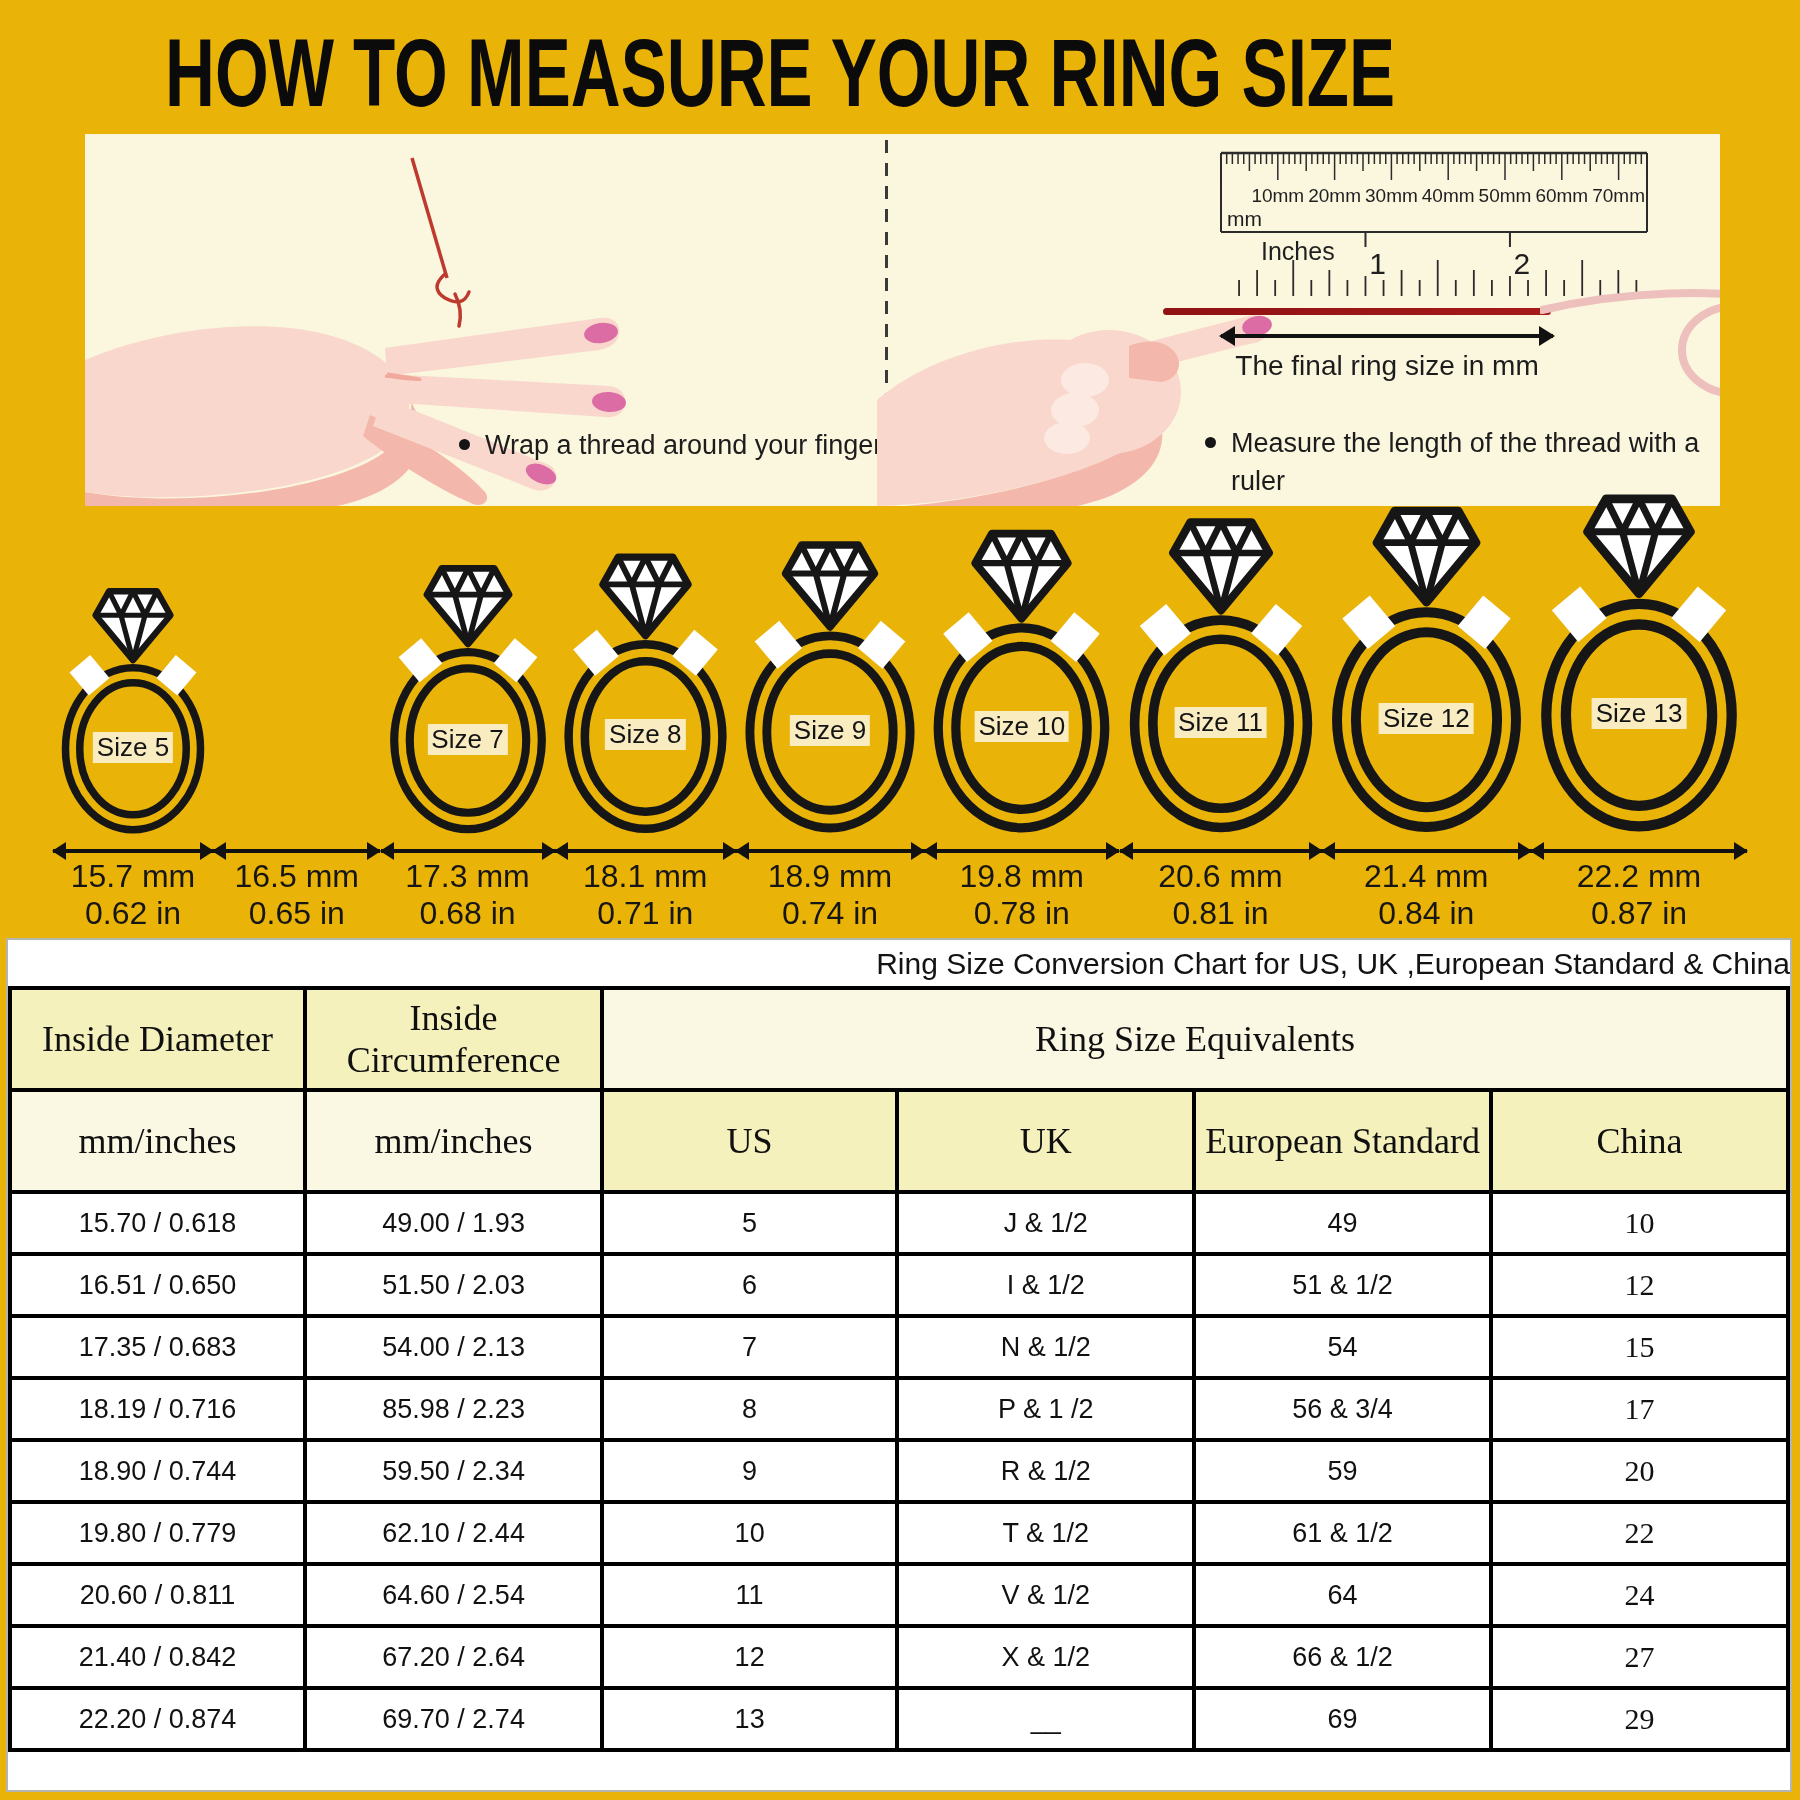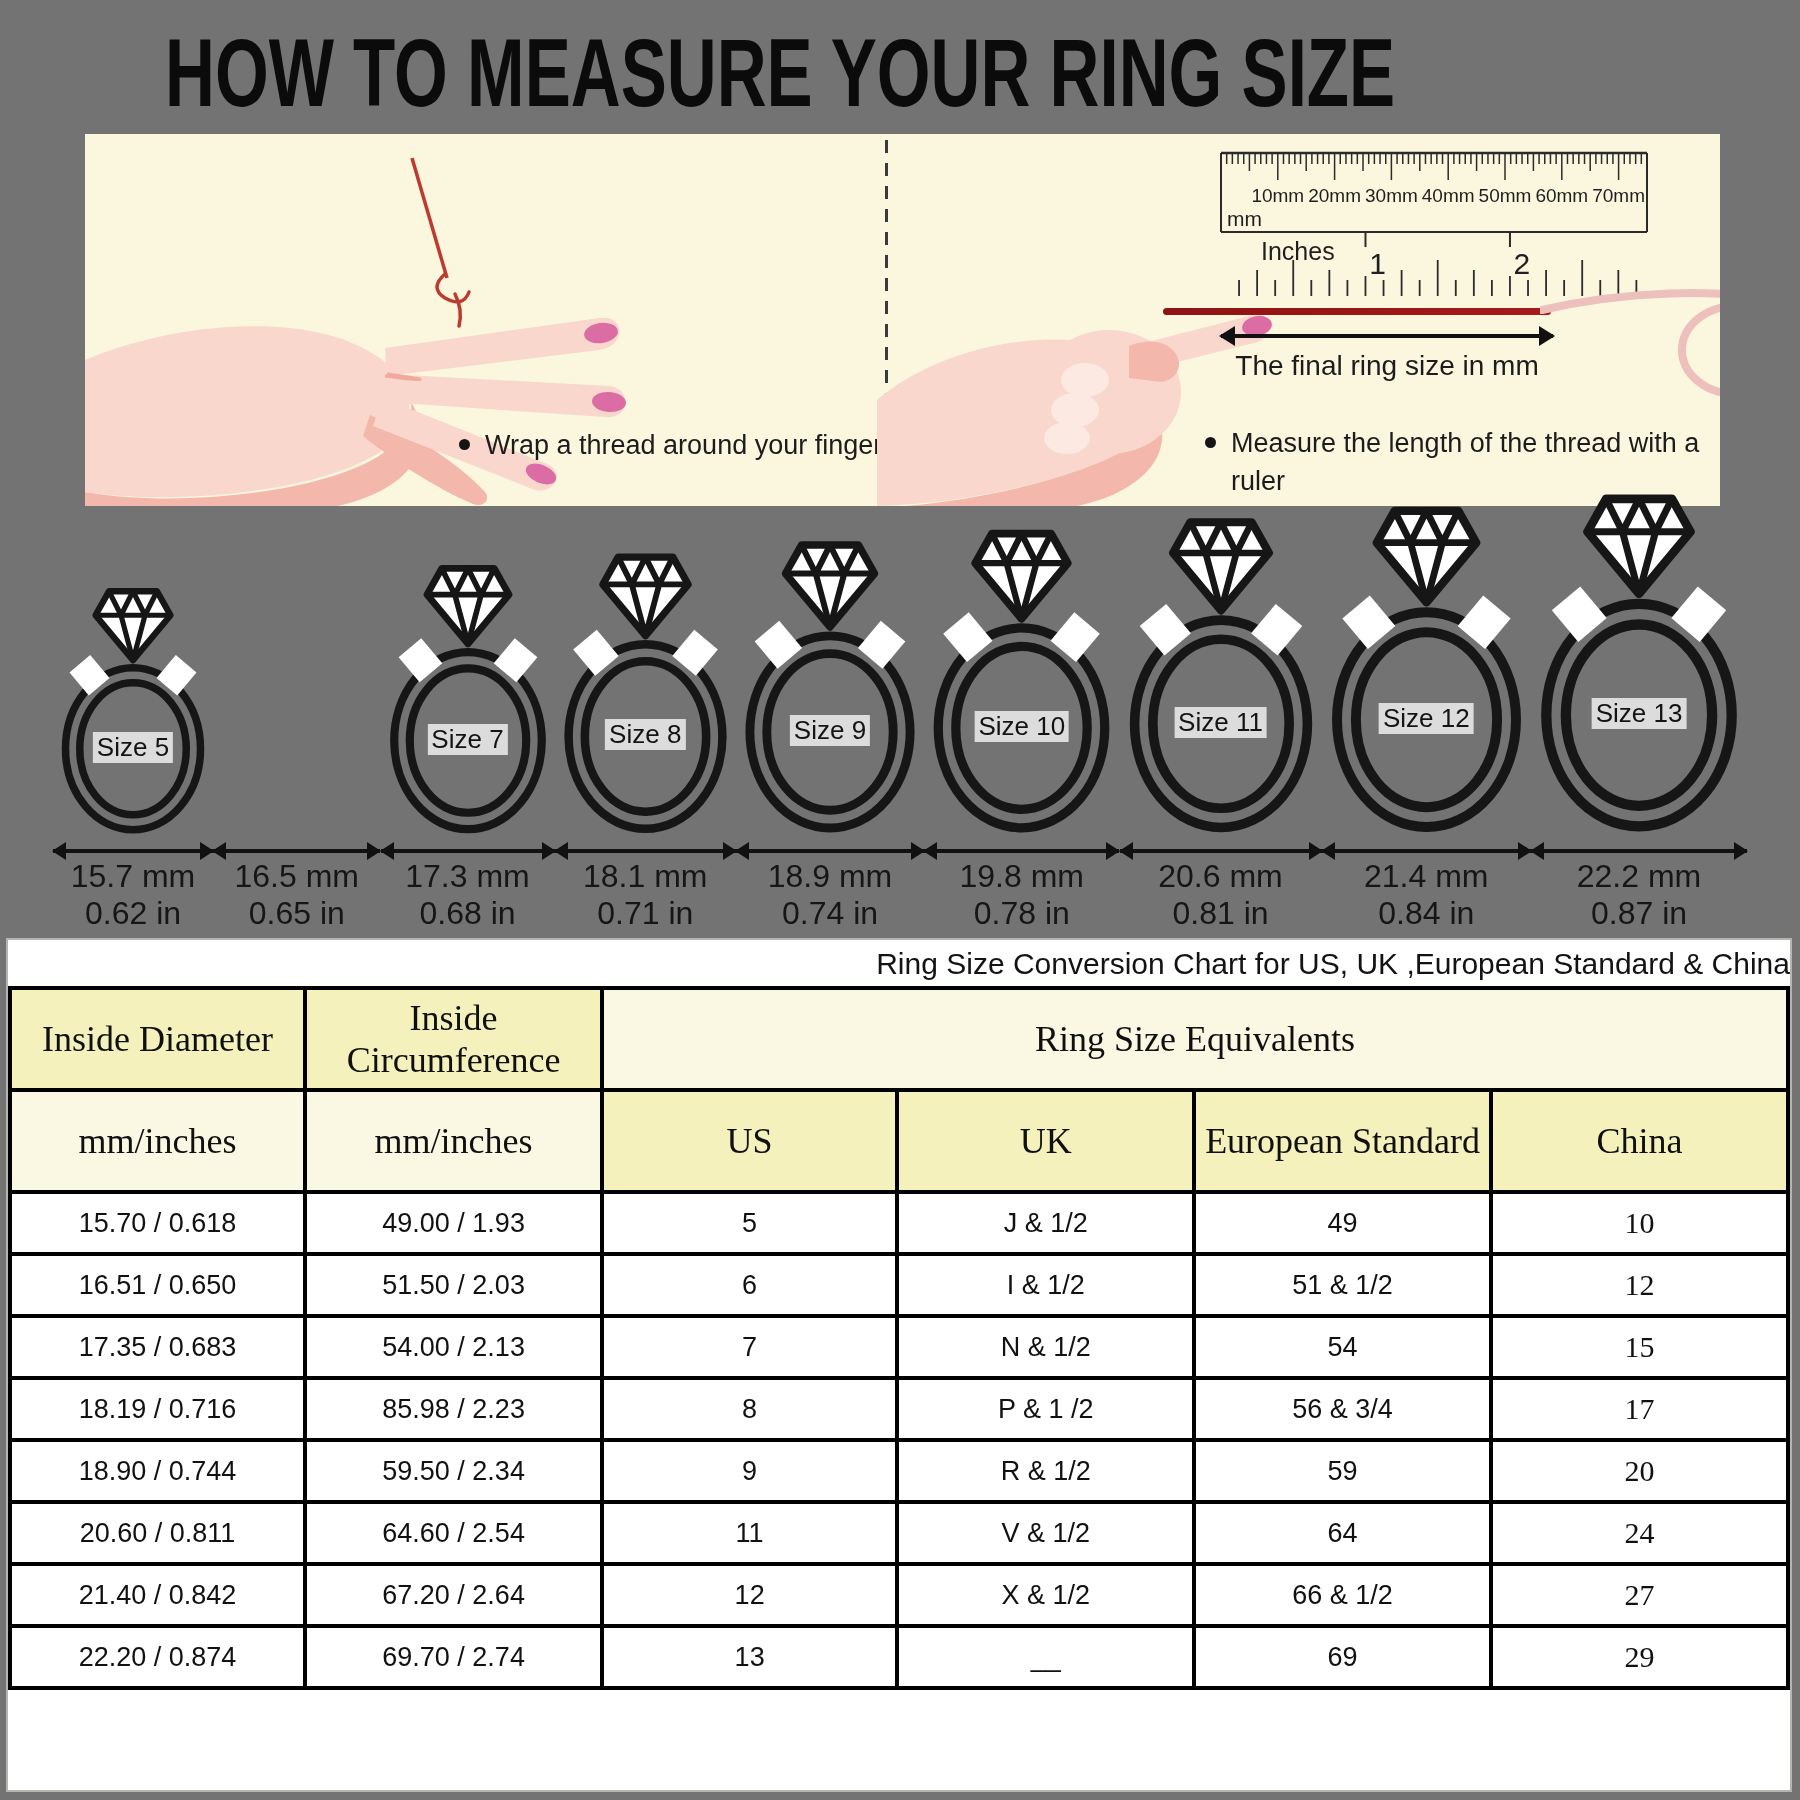--- a/index.html
+++ b/index.html
@@ -1,16 +1,16 @@
 <!DOCTYPE html>
 <html><head>
 <meta charset="utf-8">
 <style>
   html,body{margin:0;padding:0;background:#fff;}
-  .page{position:relative;width:1800px;height:1800px;background:#737373;overflow:hidden;
+  .page{position:relative;width:1800px;height:1800px;background:#eab308;overflow:hidden;
         font-family:"Liberation Sans",sans-serif;color:#111;}
 
   
   .main-title{position:absolute;left:165px;top:18px;margin:0;font-size:96px;font-weight:bold;
               letter-spacing:0;transform:scaleX(.72);transform-origin:left center;white-space:nowrap;color:#0b0b0b;}
 
   
   .panel{position:absolute;left:85px;top:134px;width:1635px;height:372px;background:#FBF6DE;overflow:hidden;}
   .divider{position:absolute;left:800px;top:6px;bottom:6px;width:3px;
            background:repeating-linear-gradient(to bottom,#3a3a3a 0 13px,transparent 13px 23px);}
@@ -440,20 +440,28 @@
           </tr>
           <tr>
             <td>18.90 / 0.744</td>
             <td>59.50 / 2.34</td>
             <td>9</td>
             <td>R &amp; 1/2</td>
             <td>59</td>
             <td class="cn">20</td>
           </tr>
           <tr>
+            <td>19.80 / 0.779</td>
+            <td>62.10 / 2.44</td>
+            <td>10</td>
+            <td>T &amp; 1/2</td>
+            <td>61 &amp; 1/2</td>
+            <td class="cn">22</td>
+          </tr>
+          <tr>
             <td>20.60 / 0.811</td>
             <td>64.60 / 2.54</td>
             <td>11</td>
             <td>V &amp; 1/2</td>
             <td>64</td>
             <td class="cn">24</td>
           </tr>
           <tr>
             <td>21.40 / 0.842</td>
             <td>67.20 / 2.64</td>

